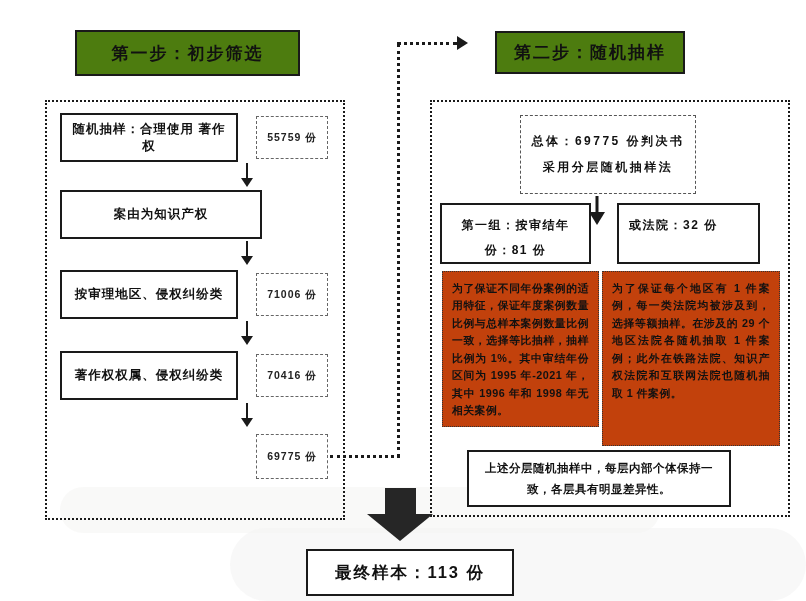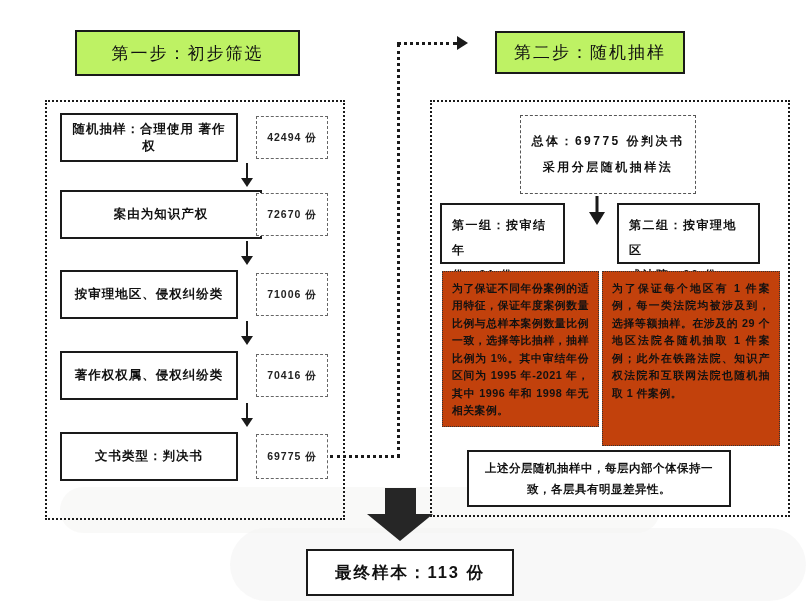--- a/index.html
+++ b/index.html
@@ -4,23 +4,23 @@
 <style>
   html,body{margin:0;padding:0;background:#ffffff;}
   #canvas{
     position:relative;width:806px;height:601px;background:#ffffff;
     font-family:"Liberation Sans","DejaVu Sans",sans-serif;color:#111;
     overflow:hidden;
   }
   .abs{position:absolute;box-sizing:border-box;}
   
   .titlebox{
-    border:2px solid #1a1a1a;background:#bef264;display:flex;
+    border:2px solid #1a1a1a;background:#4d7c0f;display:flex;
     align-items:center;justify-content:center;
-    font-size:17px;font-weight:400;letter-spacing:2px;
+    font-size:17px;font-weight:700;letter-spacing:2px;
   }
   
   .panel{border:2px dotted #1a1a1a;background:transparent;}
   
   .flowbox{
     border:2px solid #1a1a1a;background:#fff;display:flex;
     align-items:center;justify-content:center;text-align:center;
     font-size:12.5px;font-weight:700;letter-spacing:1px;padding:2px 6px;
   }
   .countbox{
@@ -75,32 +75,29 @@
   <div class="abs titlebox" style="left:75px;top:30px;width:225px;height:46px;">
     <span>第一步：初步筛选</span>
   </div>
 
   <div class="abs panel" style="left:45px;top:100px;width:300px;height:420px;"></div>
 
   <div class="abs flowbox" style="left:60px;top:113px;width:178px;height:49px;">
     <span>随机抽样：合理使用 著作权</span>
   </div>
   <div class="abs countbox" style="left:256px;top:116px;width:72px;height:43px;">
-    <span>42494 份</span>
+    <span>55759 份</span>
   </div>
   <div class="abs varrow" style="left:235px;top:163px;width:24px;height:24px;">
     <div class="stem" style="height:15px;"></div>
       <div class="head" style="top:15px;"></div>
   </div>
 
   <div class="abs flowbox" style="left:60px;top:190px;width:202px;height:49px;align-items:center;">
     <span>案由为知识产权</span>
-  </div>
-  <div class="abs countbox" style="left:256px;top:193px;width:72px;height:43px;">
-    <span>72670 份</span>
   </div>
   <div class="abs varrow" style="left:235px;top:241px;width:24px;height:24px;">
     <div class="stem" style="height:15px;"></div>
       <div class="head" style="top:15px;"></div>
   </div>
 
   <div class="abs flowbox" style="left:60px;top:270px;width:178px;height:49px;">
     <span>按审理地区、侵权纠纷类</span>
   </div>
   <div class="abs countbox" style="left:256px;top:273px;width:72px;height:43px;">
@@ -115,23 +112,20 @@
     <span>著作权权属、侵权纠纷类</span>
   </div>
   <div class="abs countbox" style="left:256px;top:354px;width:72px;height:43px;">
     <span>70416 份</span>
   </div>
   <div class="abs varrow" style="left:235px;top:403px;width:24px;height:24px;">
     <div class="stem" style="height:15px;"></div>
       <div class="head" style="top:15px;"></div>
   </div>
 
-  <div class="abs flowbox" style="left:60px;top:432px;width:178px;height:49px;">
-    <span>文书类型：判决书</span>
-  </div>
   <div class="abs countbox" style="left:256px;top:434px;width:72px;height:45px;">
     <span>69775 份</span>
   </div>
 
   <div class="abs dot-h" style="left:330px;top:455px;width:70px;height:0;"></div>
   <div class="abs dot-v" style="left:397px;top:44px;width:0;height:413px;"></div>
   <div class="abs dot-h" style="left:397px;top:42px;width:60px;height:0;"></div>
   <div class="abs dot-arrowhead" style="left:457px;top:36px;"></div>
 
   <div class="abs titlebox" style="left:495px;top:31px;width:190px;height:43px;">
@@ -142,26 +136,25 @@
 
   <div class="abs popbox" style="left:520px;top:115px;width:176px;height:79px;">
     <span>总体：69775 份判决书</span>
     <span>采用分层随机抽样法</span>
   </div>
   <div class="abs varrow" style="left:585px;top:196px;width:24px;height:30px;">
     <div class="stem" style="height:18px;width:3px;"></div>
       <div class="head" style="top:16px;border-left-width:8px;border-right-width:8px;border-top-width:13px;"></div>
   </div>
 
-  <div class="abs groupbox" style="left:440px;top:203px;width:125px;height:61px;">
+  <div class="abs groupbox" style="left:440px;top:203px;width:151px;height:61px;text-align:center;">
     <div>第一组：按审结年</div>
     <div>份：81 份</div>
   </div>
   <div class="abs groupbox" style="left:617px;top:203px;width:143px;height:61px;">
-    <div>第二组：按审理地区</div>
     <div>或法院：32 份</div>
   </div>
 
   <div class="abs noteblock" style="left:442px;top:271px;width:157px;height:156px;">
     <span>为了保证不同年份案例的适用特征，保证年度案例数量比例与总样本案例数量比例一致，选择等比抽样，抽样比例为 1%。其中审结年份区间为 1995 年-2021 年，其中 1996 年和 1998 年无相关案例。</span>
   </div>
   <div class="abs noteblock" style="left:602px;top:271px;width:178px;height:175px;">
     <span>为了保证每个地区有 1 件案例，每一类法院均被涉及到，选择等额抽样。在涉及的 29 个地区法院各随机抽取 1 件案例；此外在铁路法院、知识产权法院和互联网法院也随机抽取 1 件案例。</span>
   </div>
 

